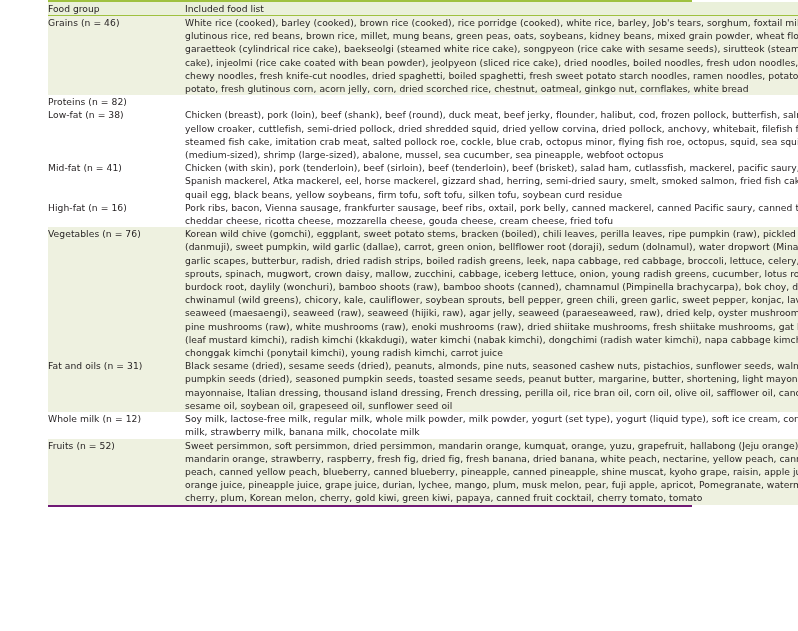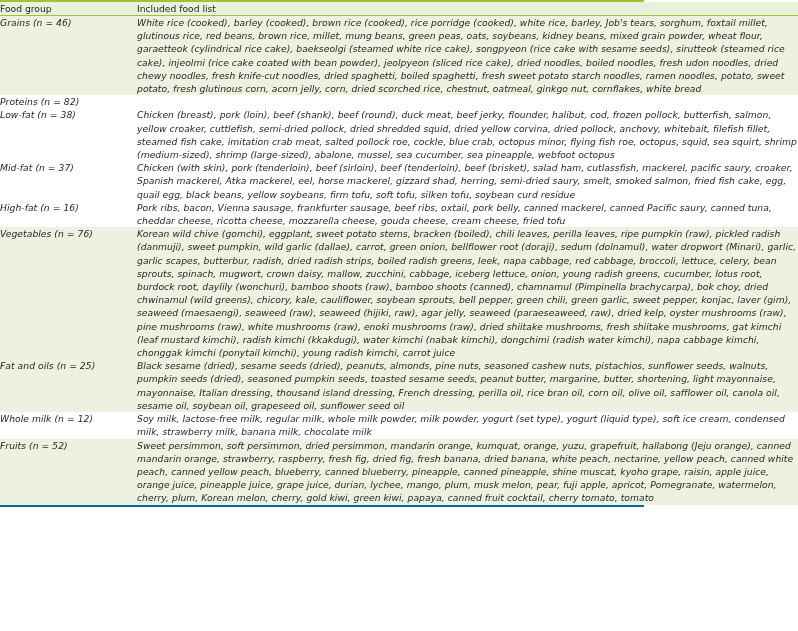--- a/index.html
+++ b/index.html
@@ -12,21 +12,22 @@
     height: 631px;
     font-family: "DejaVu Sans", "Liberation Sans", sans-serif;
     color: #231f20;
     overflow: hidden;
   }
 
   .table-wrap {
     width: 644px;
     box-sizing: border-box;
     border-top: 2px solid #9fc13f;
-    border-bottom: 2px solid #0369a1;
+    border-bottom: 2px solid #701a75;
+    margin-left: 48px;
   }
 
   table.food-table {
     width: 798px;
     border-collapse: collapse;
     table-layout: fixed;
   }
 
   table.food-table td,
   table.food-table th {
@@ -51,21 +52,20 @@
   th.col-list  { width: 661px; padding-left: 8px; }
 
   
   tbody tr.band-tint > td { background: #eef1e0; }
   tbody tr.band-plain > td { background: #ffffff; }
 
   tbody td {
     font-size: 9.2px;
     line-height: 13.2px;
     letter-spacing: 0.005em;
-    font-style: italic;
   }
 
   td.group-cell {
     width: 137px;
     padding: 3px 3px 3px 3px;
     white-space: nowrap;
   }
   td.group-cell.indent { }
 
   td.list-cell {
@@ -95,33 +95,33 @@
         </tr>
         <tr class="band-plain">
           <td class="group-cell"><span class="group-label">Proteins (n = 82)</span></td>
           <td class="list-cell"></td>
         </tr>
         <tr class="band-plain">
           <td class="group-cell indent"><span class="group-label">Low-fat (n = 38)</span></td>
           <td class="list-cell">Chicken (breast), pork (loin), beef (shank), beef (round), duck meat, beef jerky, flounder, halibut, cod, frozen pollock, butterfish, salmon, yellow croaker, cuttlefish, semi-dried pollock, dried shredded squid, dried yellow corvina, dried pollock, anchovy, whitebait, filefish fillet, steamed fish cake, imitation crab meat, salted pollock roe, cockle, blue crab, octopus minor, flying fish roe, octopus, squid, sea squirt, shrimp (medium-sized), shrimp (large-sized), abalone, mussel, sea cucumber, sea pineapple, webfoot octopus</td>
         </tr>
         <tr class="band-plain">
-          <td class="group-cell indent"><span class="group-label">Mid-fat (n = 37)</span></td>
+          <td class="group-cell indent"><span class="group-label">Mid-fat (n = 41)</span></td>
           <td class="list-cell">Chicken (with skin), pork (tenderloin), beef (sirloin), beef (tenderloin), beef (brisket), salad ham, cutlassfish, mackerel, pacific saury, croaker, Spanish mackerel, Atka mackerel, eel, horse mackerel, gizzard shad, herring, semi-dried saury, smelt, smoked salmon, fried fish cake, egg, quail egg, black beans, yellow soybeans, firm tofu, soft tofu, silken tofu, soybean curd residue</td>
         </tr>
         <tr class="band-plain">
           <td class="group-cell indent"><span class="group-label">High-fat (n = 16)</span></td>
           <td class="list-cell">Pork ribs, bacon, Vienna sausage, frankfurter sausage, beef ribs, oxtail, pork belly, canned mackerel, canned Pacific saury, canned tuna, cheddar cheese, ricotta cheese, mozzarella cheese, gouda cheese, cream cheese, fried tofu</td>
         </tr>
         <tr class="band-tint">
           <td class="group-cell"><span class="group-label">Vegetables (n = 76)</span></td>
           <td class="list-cell">Korean wild chive (gomchi), eggplant, sweet potato stems, bracken (boiled), chili leaves, perilla leaves, ripe pumpkin (raw), pickled radish (danmuji), sweet pumpkin, wild garlic (dallae), carrot, green onion, bellflower root (doraji), sedum (dolnamul), water dropwort (Minari), garlic, garlic scapes, butterbur, radish, dried radish strips, boiled radish greens, leek, napa cabbage, red cabbage, broccoli, lettuce, celery, bean sprouts, spinach, mugwort, crown daisy, mallow, zucchini, cabbage, iceberg lettuce, onion, young radish greens, cucumber, lotus root, burdock root, daylily (wonchuri), bamboo shoots (raw), bamboo shoots (canned), chamnamul (Pimpinella brachycarpa), bok choy, dried chwinamul (wild greens), chicory, kale, cauliflower, soybean sprouts, bell pepper, green chili, green garlic, sweet pepper, konjac, laver (gim), seaweed (maesaengi), seaweed (raw), seaweed (hijiki, raw), agar jelly, seaweed (paraeseaweed, raw), dried kelp, oyster mushrooms (raw), pine mushrooms (raw), white mushrooms (raw), enoki mushrooms (raw), dried shiitake mushrooms, fresh shiitake mushrooms, gat kimchi (leaf mustard kimchi), radish kimchi (kkakdugi), water kimchi (nabak kimchi), dongchimi (radish water kimchi), napa cabbage kimchi, chonggak kimchi (ponytail kimchi), young radish kimchi, carrot juice</td>
         </tr>
         <tr class="band-tint">
-          <td class="group-cell"><span class="group-label">Fat and oils (n = 25)</span></td>
+          <td class="group-cell"><span class="group-label">Fat and oils (n = 31)</span></td>
           <td class="list-cell">Black sesame (dried), sesame seeds (dried), peanuts, almonds, pine nuts, seasoned cashew nuts, pistachios, sunflower seeds, walnuts, pumpkin seeds (dried), seasoned pumpkin seeds, toasted sesame seeds, peanut butter, margarine, butter, shortening, light mayonnaise, mayonnaise, Italian dressing, thousand island dressing, French dressing, perilla oil, rice bran oil, corn oil, olive oil, safflower oil, canola oil, sesame oil, soybean oil, grapeseed oil, sunflower seed oil</td>
         </tr>
         <tr class="band-plain">
           <td class="group-cell indent"><span class="group-label">Whole milk (n = 12)</span></td>
           <td class="list-cell">Soy milk, lactose-free milk, regular milk, whole milk powder, milk powder, yogurt (set type), yogurt (liquid type), soft ice cream, condensed milk, strawberry milk, banana milk, chocolate milk</td>
         </tr>
         <tr class="band-tint">
           <td class="group-cell"><span class="group-label">Fruits (n = 52)</span></td>
           <td class="list-cell">Sweet persimmon, soft persimmon, dried persimmon, mandarin orange, kumquat, orange, yuzu, grapefruit, hallabong (Jeju orange), canned mandarin orange, strawberry, raspberry, fresh fig, dried fig, fresh banana, dried banana, white peach, nectarine, yellow peach, canned white peach, canned yellow peach, blueberry, canned blueberry, pineapple, canned pineapple, shine muscat, kyoho grape, raisin, apple juice, orange juice, pineapple juice, grape juice, durian, lychee, mango, plum, musk melon, pear, fuji apple, apricot, Pomegranate, watermelon, cherry, plum, Korean melon, cherry, gold kiwi, green kiwi, papaya, canned fruit cocktail, cherry tomato, tomato</td>
         </tr>

